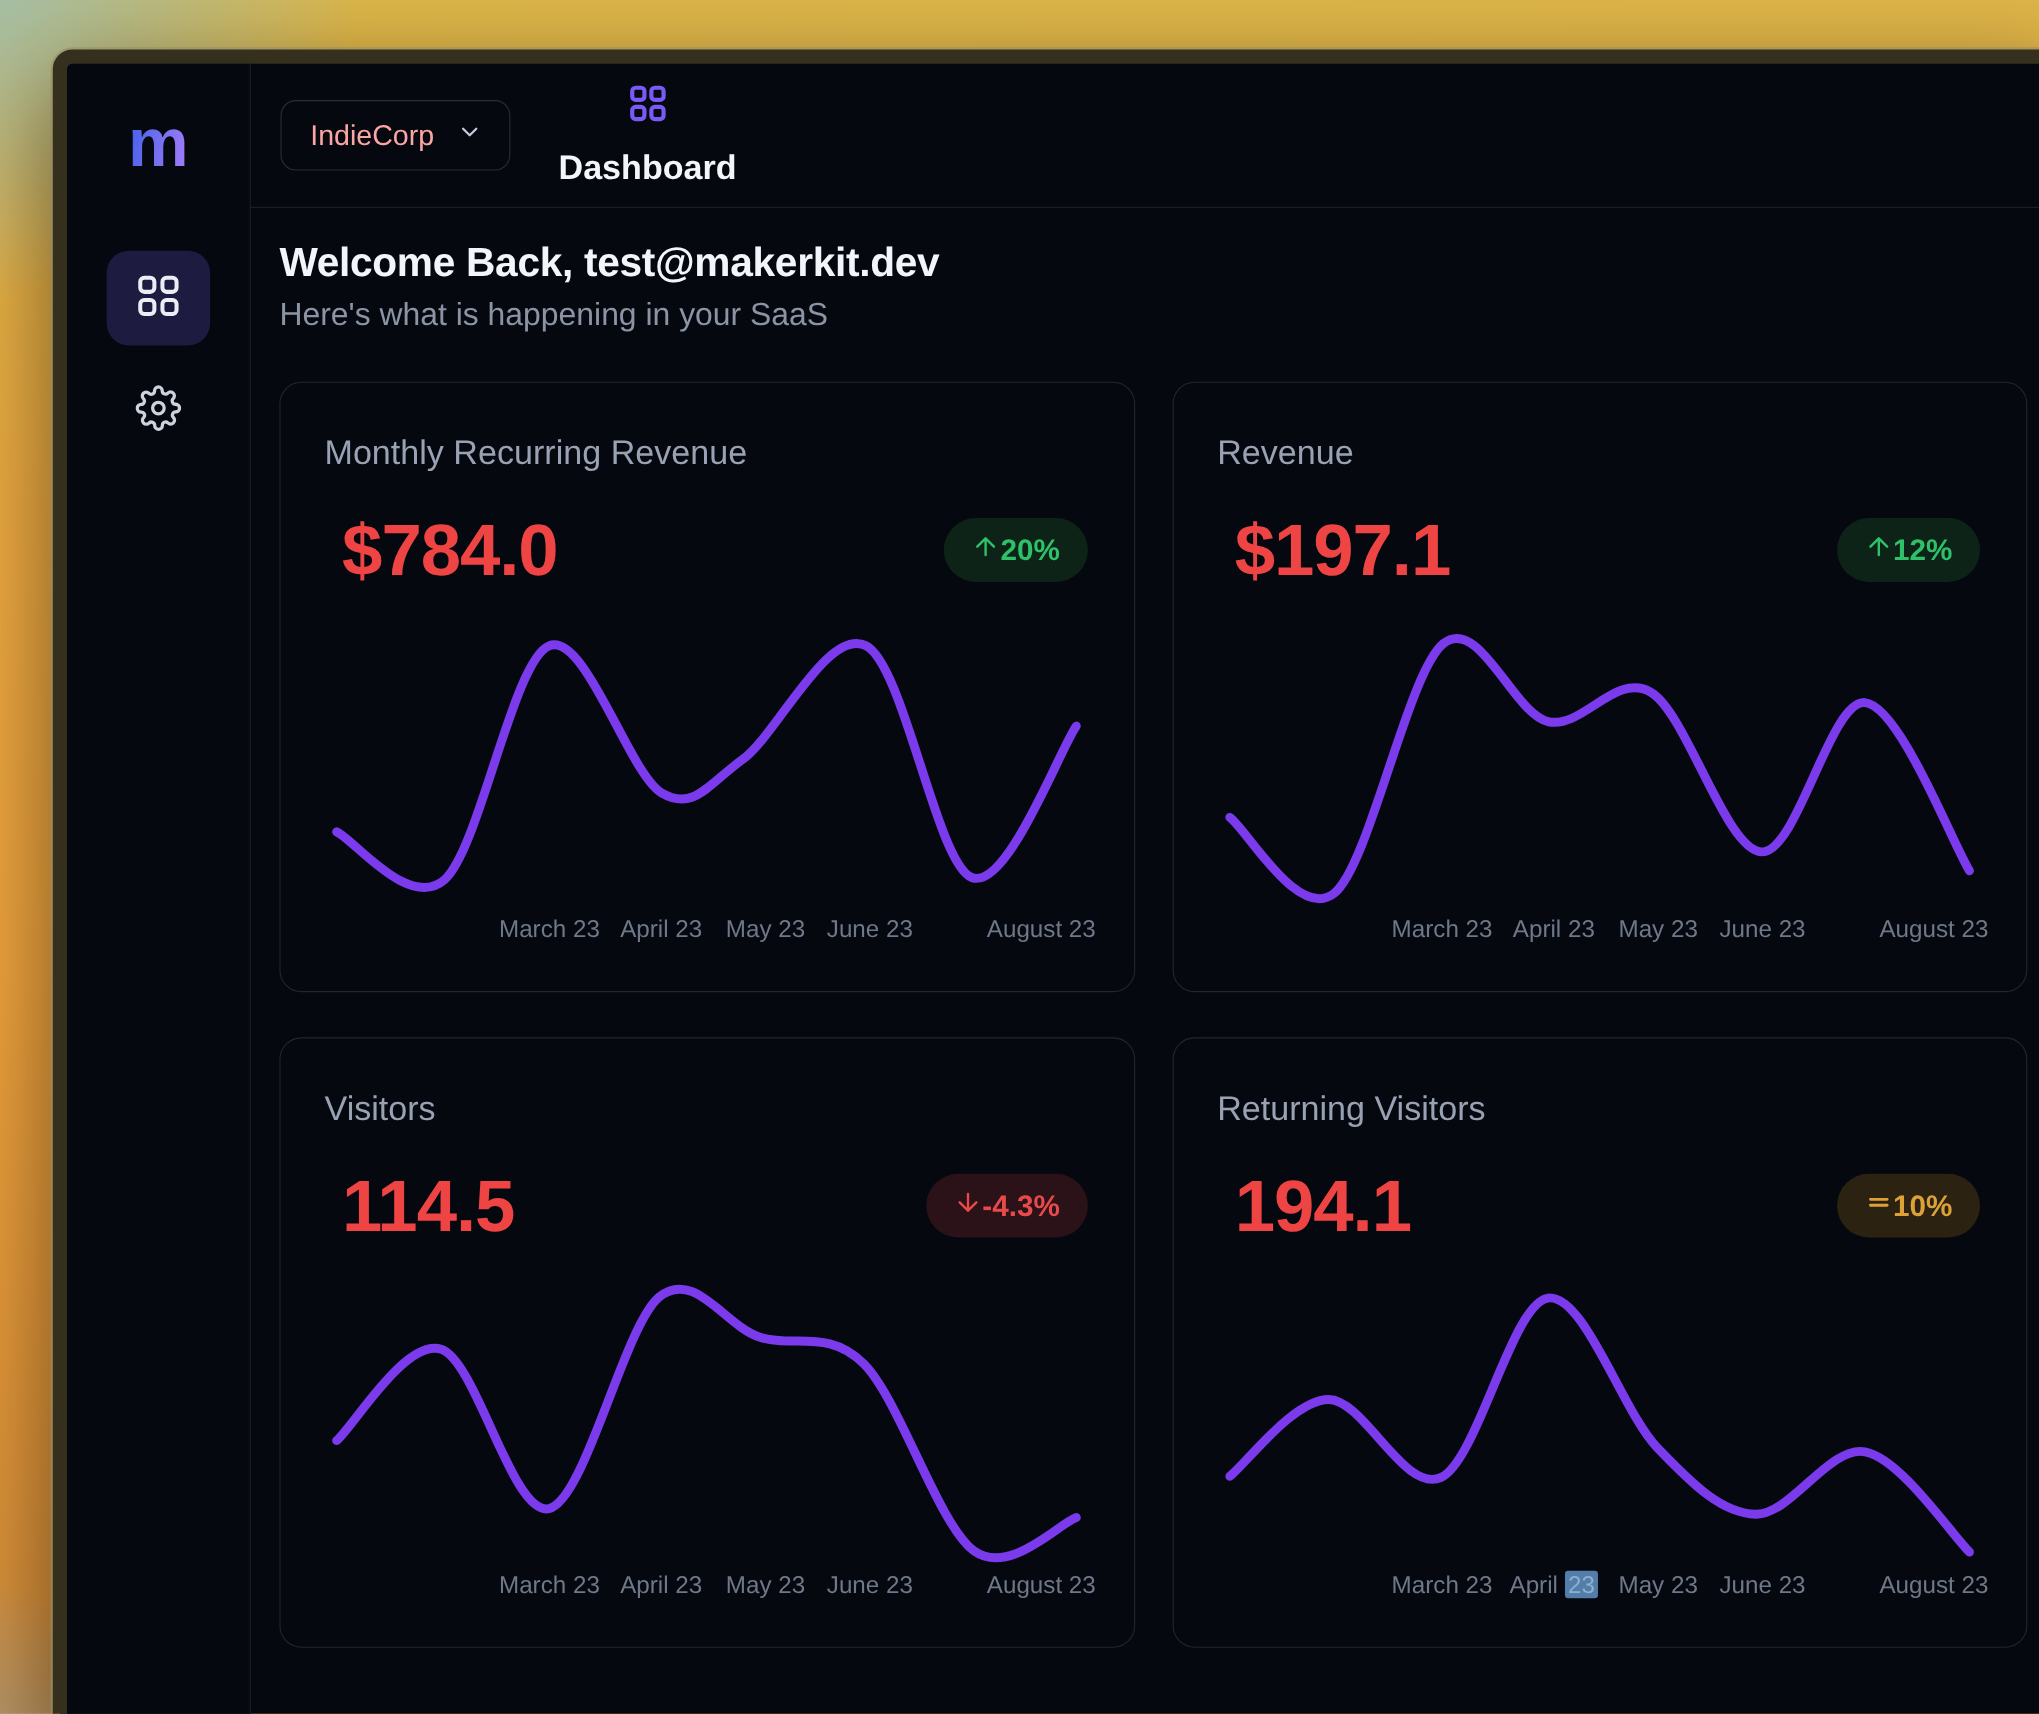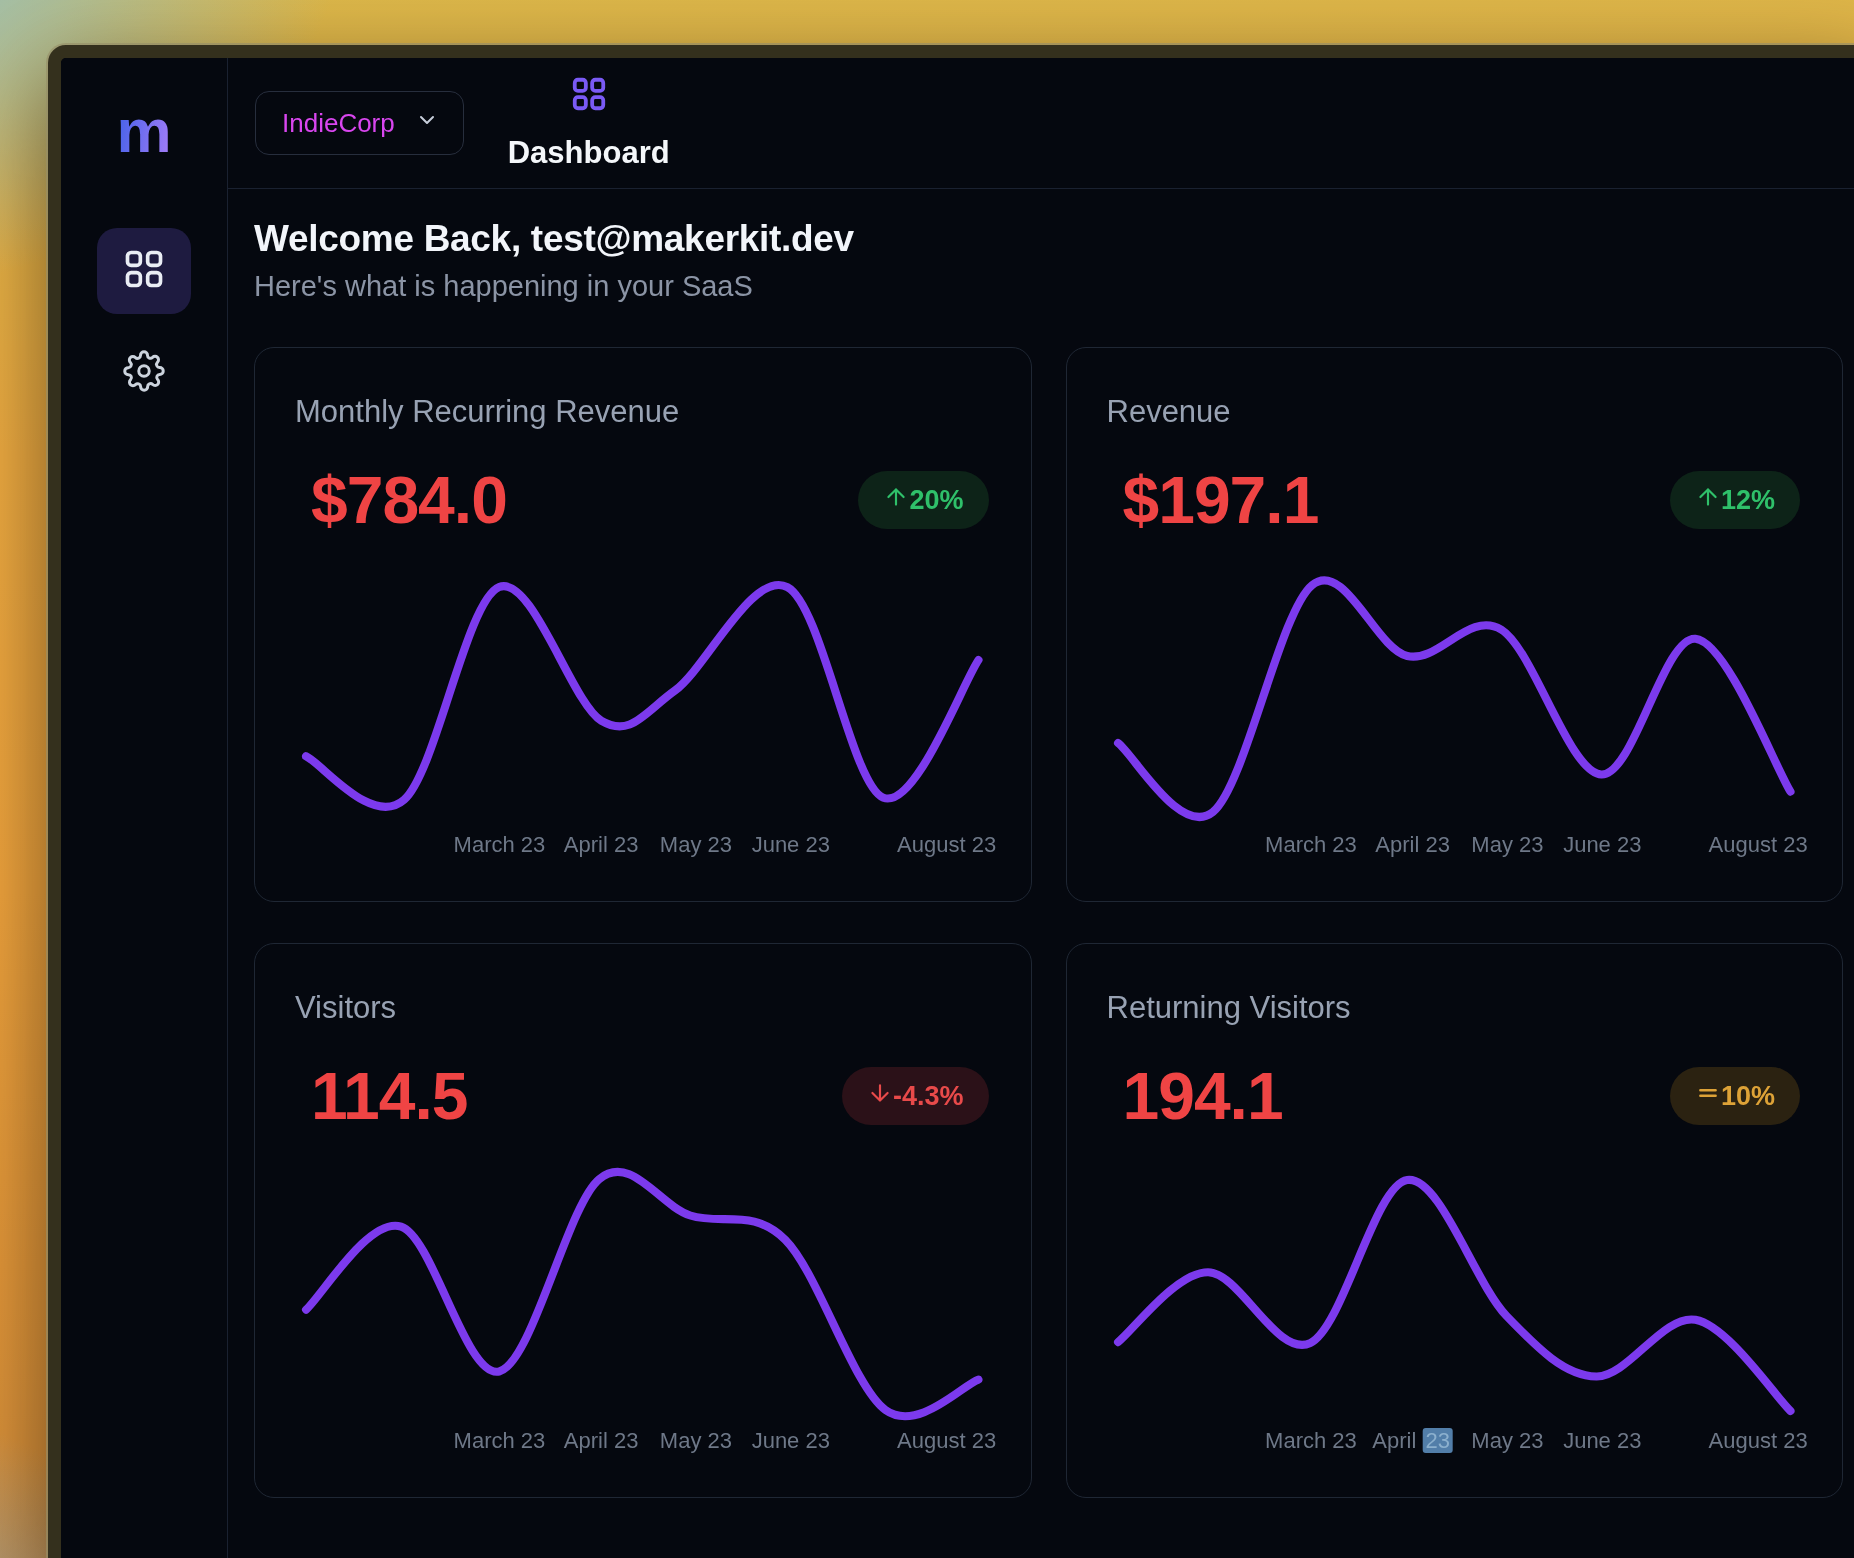--- a/index.html
+++ b/index.html
@@ -25,21 +25,21 @@
     background:linear-gradient(100deg,#4a63ea 10%,#9d7bf7 90%);
     -webkit-background-clip:text; background-clip:text; color:transparent;
   }
   .nav-tile { margin-top:66px; width:94px; height:86px; border-radius:20px; background:#1e1b40; display:flex; align-items:center; justify-content:center; color:#e9edf4; cursor:pointer; }
   .nav-tile svg { width:44px; height:44px; }
   .settings-btn { margin-top:36px; color:#ccd3dd; cursor:pointer; }
   .settings-btn svg { width:42px; height:42px; }
   
   .main-col { flex:1; display:flex; flex-direction:column; min-width:0; }
   .topbar { height:131px; flex:none; border-bottom:1px solid #1a2130; display:flex; align-items:center; padding-left:27px; }
-  .team-btn { height:64px; padding:0 24px 0 26px; border:1px solid #272e3d; border-radius:14px; background:transparent; display:flex; align-items:center; gap:20px; font-size:26px; font-weight:500; color:#d946ef; cursor:pointer; }
+  .team-btn { height:64px; padding:0 24px 0 26px; border:1px solid #272e3d; border-radius:14px; background:transparent; display:flex; align-items:center; gap:20px; font-size:26px; font-weight:500; color:#fca5a5; cursor:pointer; }
   .team-btn svg { width:24px; height:24px; color:#c7cedb; }
   .page-crumb { margin-left:44px; display:flex; align-items:center; gap:22px;flex-direction:column; }
   .page-crumb .grid-ic { width:38px; height:38px; color:#7a5af5; }
   .page-title { font-size:31px; font-weight:600; color:#f4f7fa; }
   
   .main { flex:1; padding:29px 28px 0 26px; overflow:hidden; }
   .welcome-title { font-size:37px; font-weight:700; letter-spacing:-.3px; color:#f2f5fa; }
   .welcome-sub { margin-top:10px; font-size:29px; color:#8b94a5; }
   .grid { margin-top:44px; display:grid; grid-template-columns:1fr 1fr; gap:41px 34px; }
   .card { height:555px; border:1px solid #1f2734; border-radius:20px; padding:46px 42px 0 40px; background:#05080f; }

